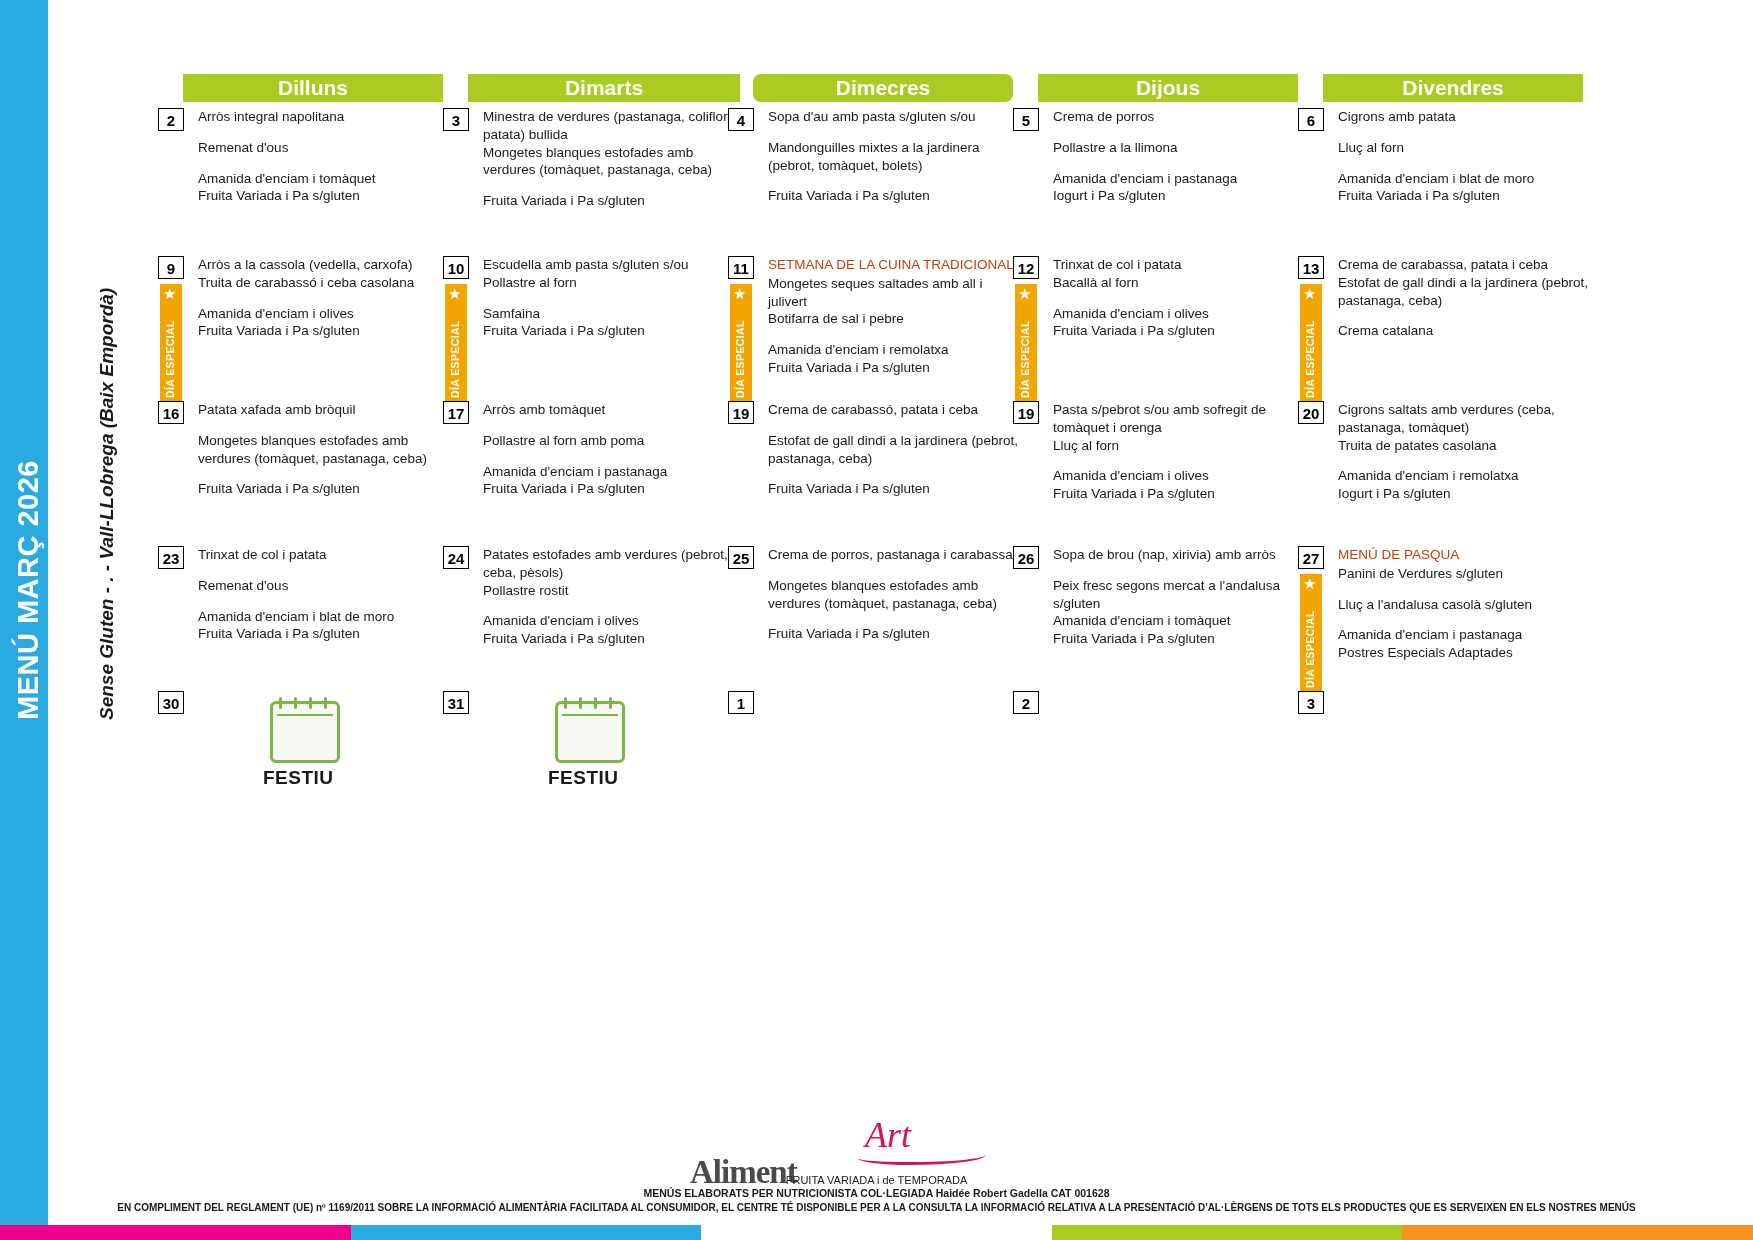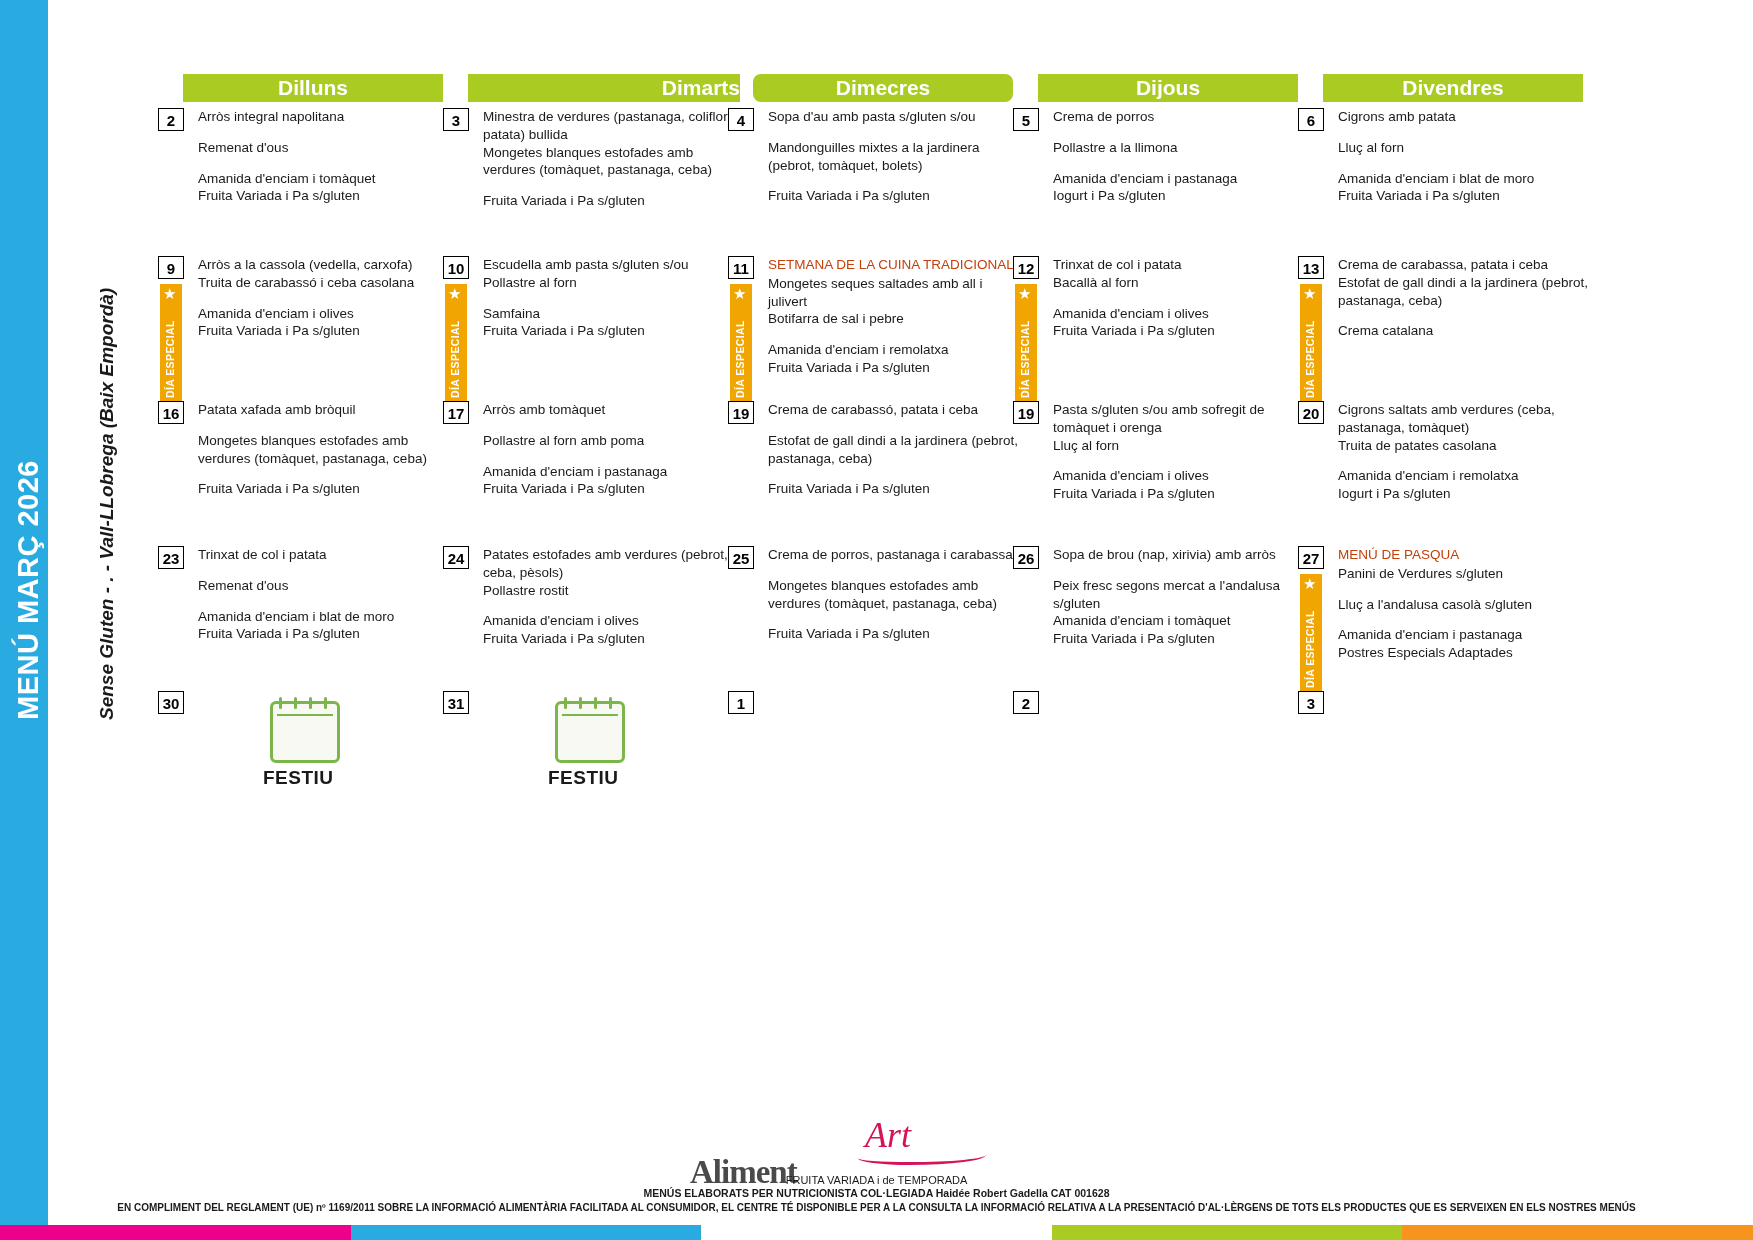--- a/index.html
+++ b/index.html
@@ -250,21 +250,21 @@
 
 <div class="sidebar">
   <div class="sidebar-inner">
     <div class="vtitle vtitle-main">MENÚ MARÇ 2026</div>
     <div class="vtitle vtitle-sub">Sense Gluten - . - Vall-LLobrega (Baix Empordà)</div>
   </div>
 </div>
 
 <div class="grid" id="grid">
     <div class="col-head" style="left: 135px; width: 260px; background: rgb(170, 204, 34);">Dilluns</div>
-    <div class="col-head" style="left: 420px; width: 272px; background: rgb(170, 204, 34); text-align: right;">Dimarts</div>
+    <div class="col-head" style="left: 420px; width: 272px; background: rgb(170, 204, 34);">Dimarts</div>
     <div class="col-head" style="left: 705px; width: 260px; background: rgb(170, 204, 34); border-radius: 8px;">Dimecres</div>
     <div class="col-head" style="left: 990px; width: 260px; background: rgb(170, 204, 34);">Dijous</div>
     <div class="col-head" style="left: 1275px; width: 260px; background: rgb(170, 204, 34);">Divendres</div>
     <div class="cell" style="left: 110px; top: 62px; width: 300px;">
       <div class="daynum">2</div>
       <div class="content" style="width: 255px;">
         <div class="lineblock">
           <div>Arròs integral napolitana</div>
         </div>
         <div class="lineblock">
@@ -457,21 +457,21 @@
         </div>
         <div class="lineblock">
           <div>Fruita Variada i Pa s/gluten</div>
         </div>
       </div>
     </div>
     <div class="cell" style="left: 965px; top: 355px; width: 300px;">
       <div class="daynum">19</div>
       <div class="content" style="width: 255px;">
         <div class="lineblock">
-          <div>Pasta s/gluten s/ou amb sofregit de tomàquet i orenga</div>
+          <div>Pasta s/pebrot s/ou amb sofregit de tomàquet i orenga</div>
           <div>Lluç al forn</div>
         </div>
         <div class="lineblock">
           <div>Amanida d'enciam i olives</div>
           <div>Fruita Variada i Pa s/gluten</div>
         </div>
       </div>
     </div>
     <div class="cell" style="left: 1250px; top: 355px; width: 300px;">
       <div class="daynum">20</div>

